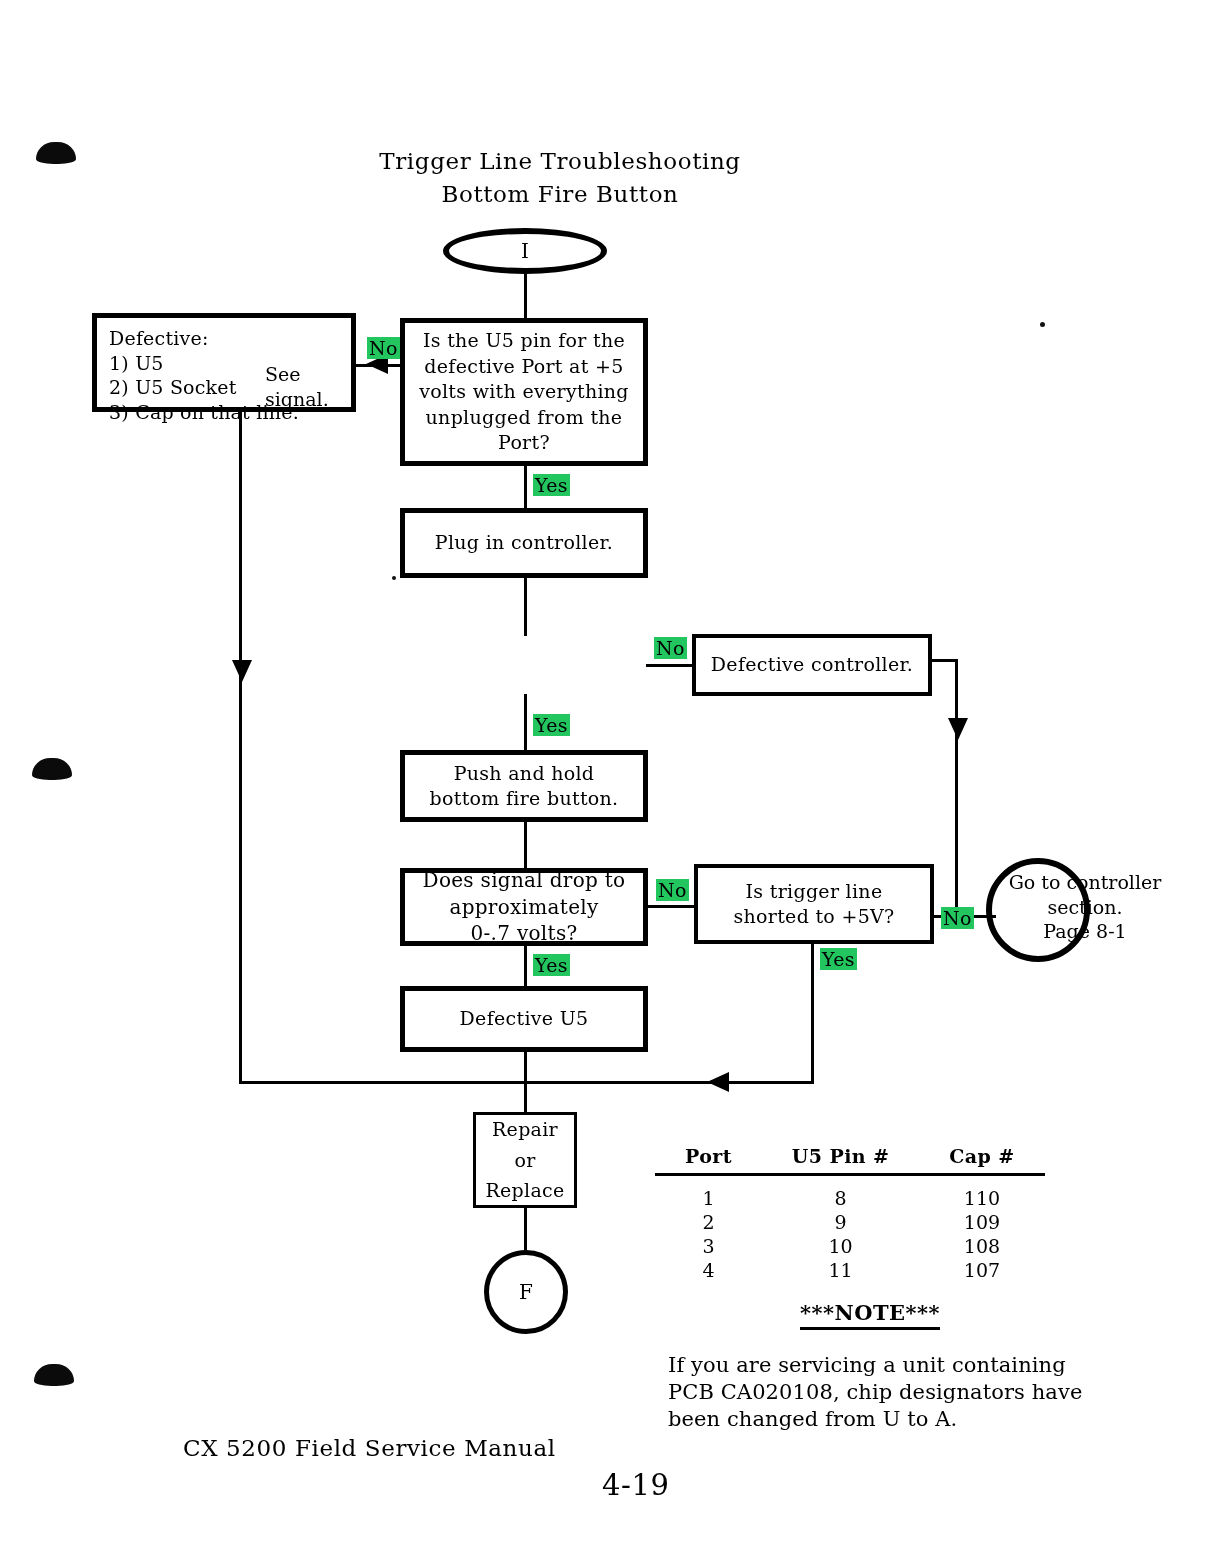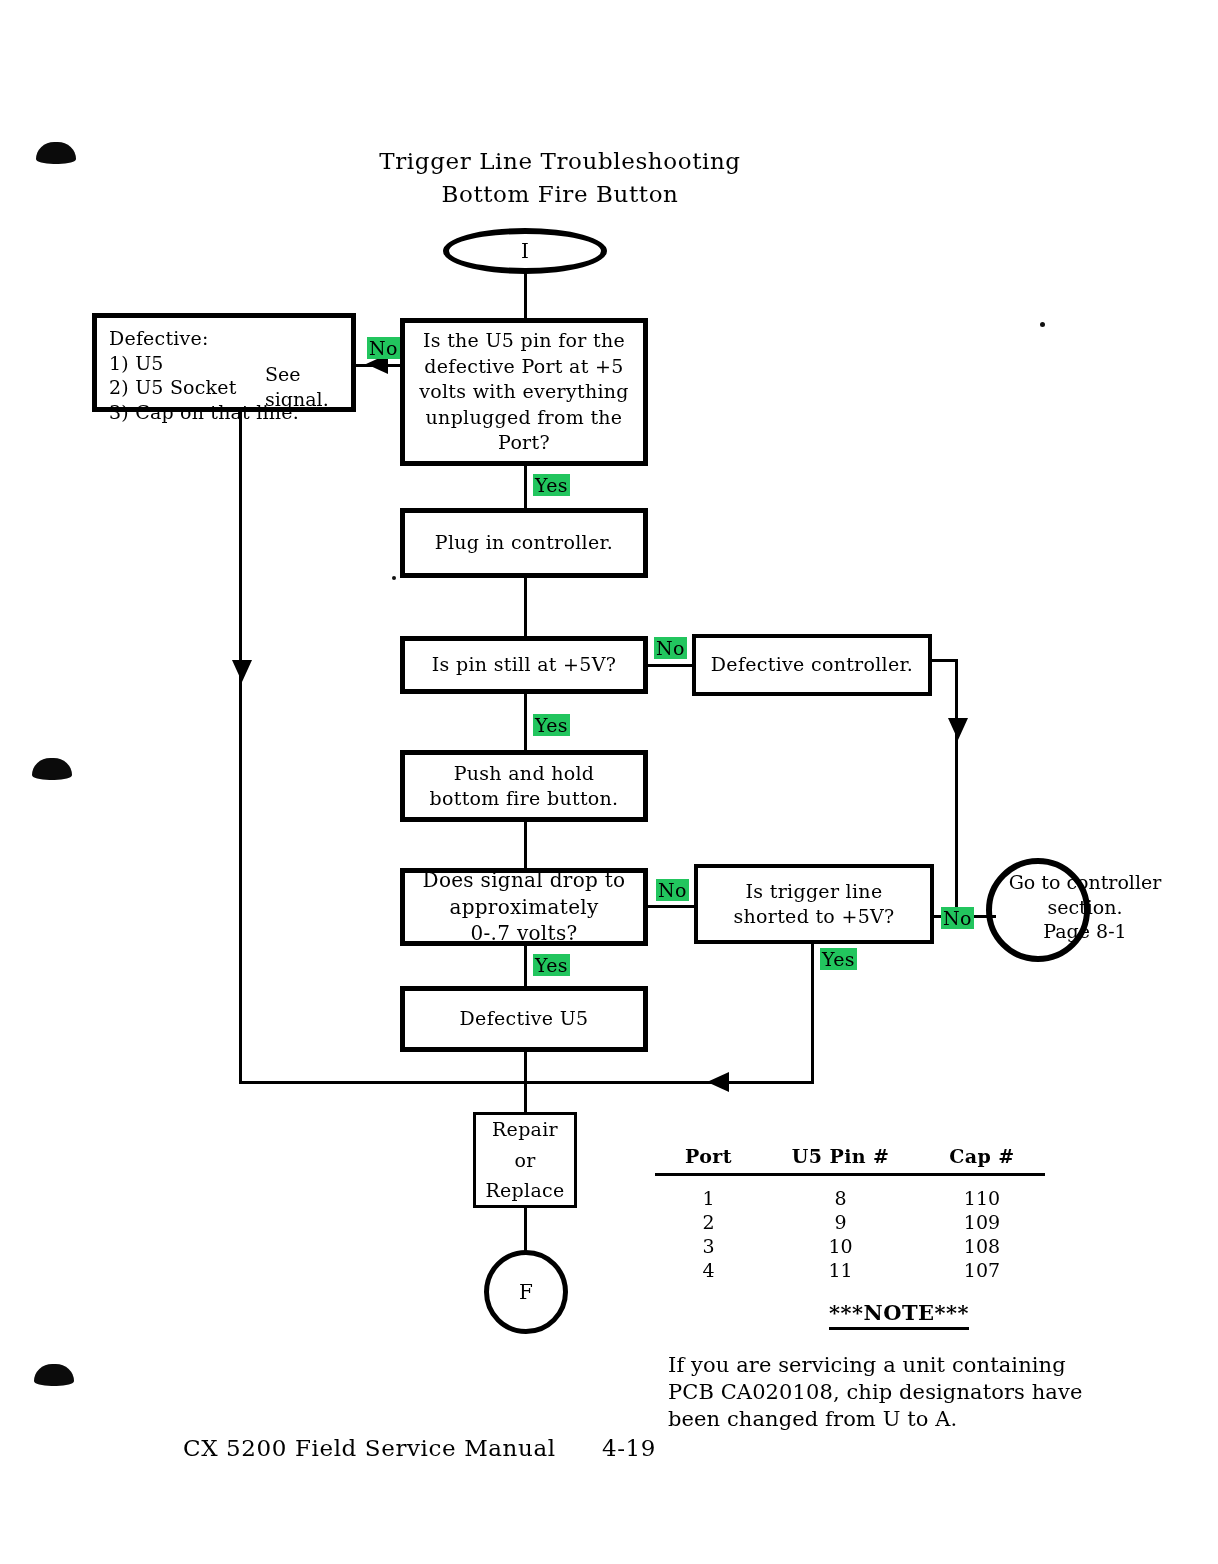--- a/index.html
+++ b/index.html
@@ -169,40 +169,40 @@
   .ref-table td.port-col { text-align: center; }
 
   
   .note-head {
     position: absolute;
     font-size: 21px;
     font-weight: bold;
     letter-spacing: 0.5px;
     border-bottom: 3px solid #000;
     padding-bottom: 2px;
-    margin-left: 29px;
   }
   .note-body {
     position: absolute;
     font-size: 21px;
     line-height: 1.28;
     white-space: pre-line;
     letter-spacing: 0.1px;
   }
 
   
   .footer-title {
     position: absolute;
     font-size: 23px;
     letter-spacing: 0.6px;
   }
   .footer-page {
     position: absolute;
-    font-size: 23px;
+    font-size: 29px;
     letter-spacing: 0.6px;
+    margin-top: 33px;
   }
 
   
   .speck { position: absolute; background: #111; border-radius: 50%; }
 </style>
 </head>
 <body>
 
 <div id="page">
 
@@ -240,21 +240,20 @@
   <div class="vline" style="left:239px; top:412px; height:670px;"></div>
   <div class="arrow-down" style="left:232px; top:660px;"></div>
 
   <div class="vline" style="left:524px; top:466px; height:42px;"></div>
   <div class="edge-label" style="left:533px; top:474px;">Yes</div>
 
   <div class="box" style="left:400px; top:508px; width:248px; height:70px;">Plug in controller.</div>
 
   <div class="vline" style="left:524px; top:578px; height:58px;"></div>
 
-  <div class="box" style="left:400px; top:636px; width:248px; height:58px;">Is pin still at +5V?</div>
 
   <div class="hline" style="left:646px; top:664px; width:50px;"></div>
   <div class="edge-label" style="left:654px; top:637px;">No</div>
 
   <div class="box thin" style="left:692px; top:634px; width:240px; height:62px;">Defective controller.</div>
 
   <div class="hline" style="left:930px; top:659px; width:28px;"></div>
   <div class="vline" style="left:955px; top:659px; height:258px;"></div>
   <div class="arrow-down" style="left:948px; top:718px;"></div>
 

